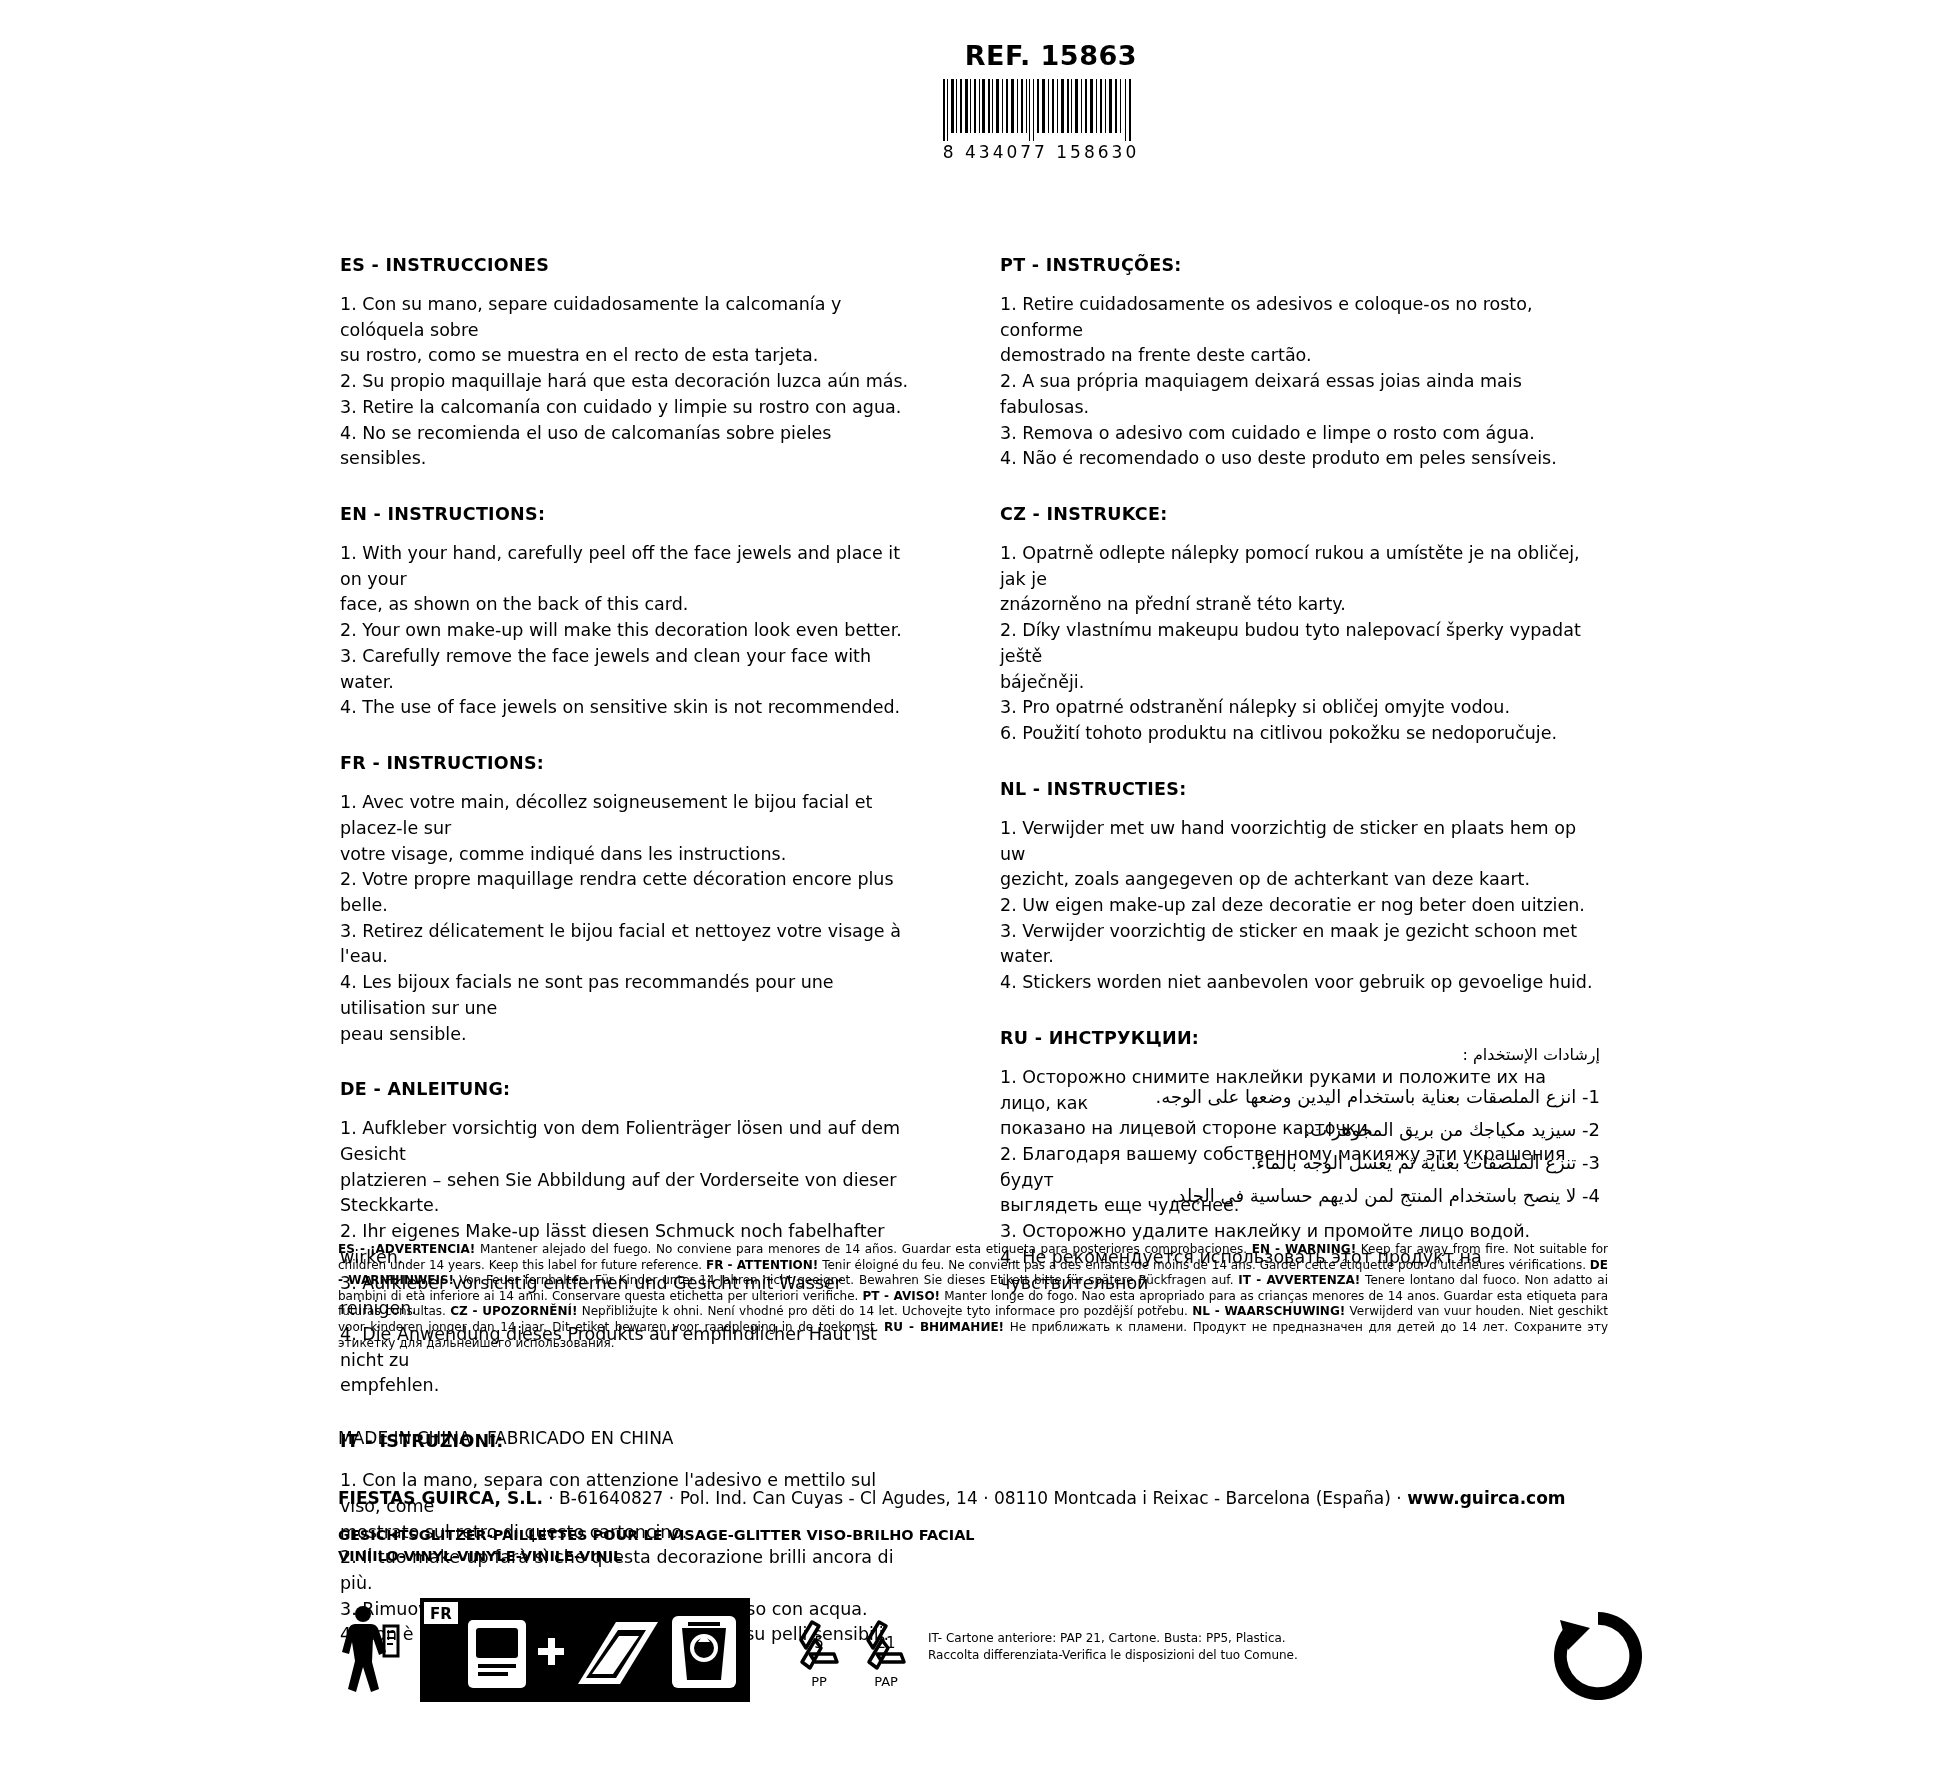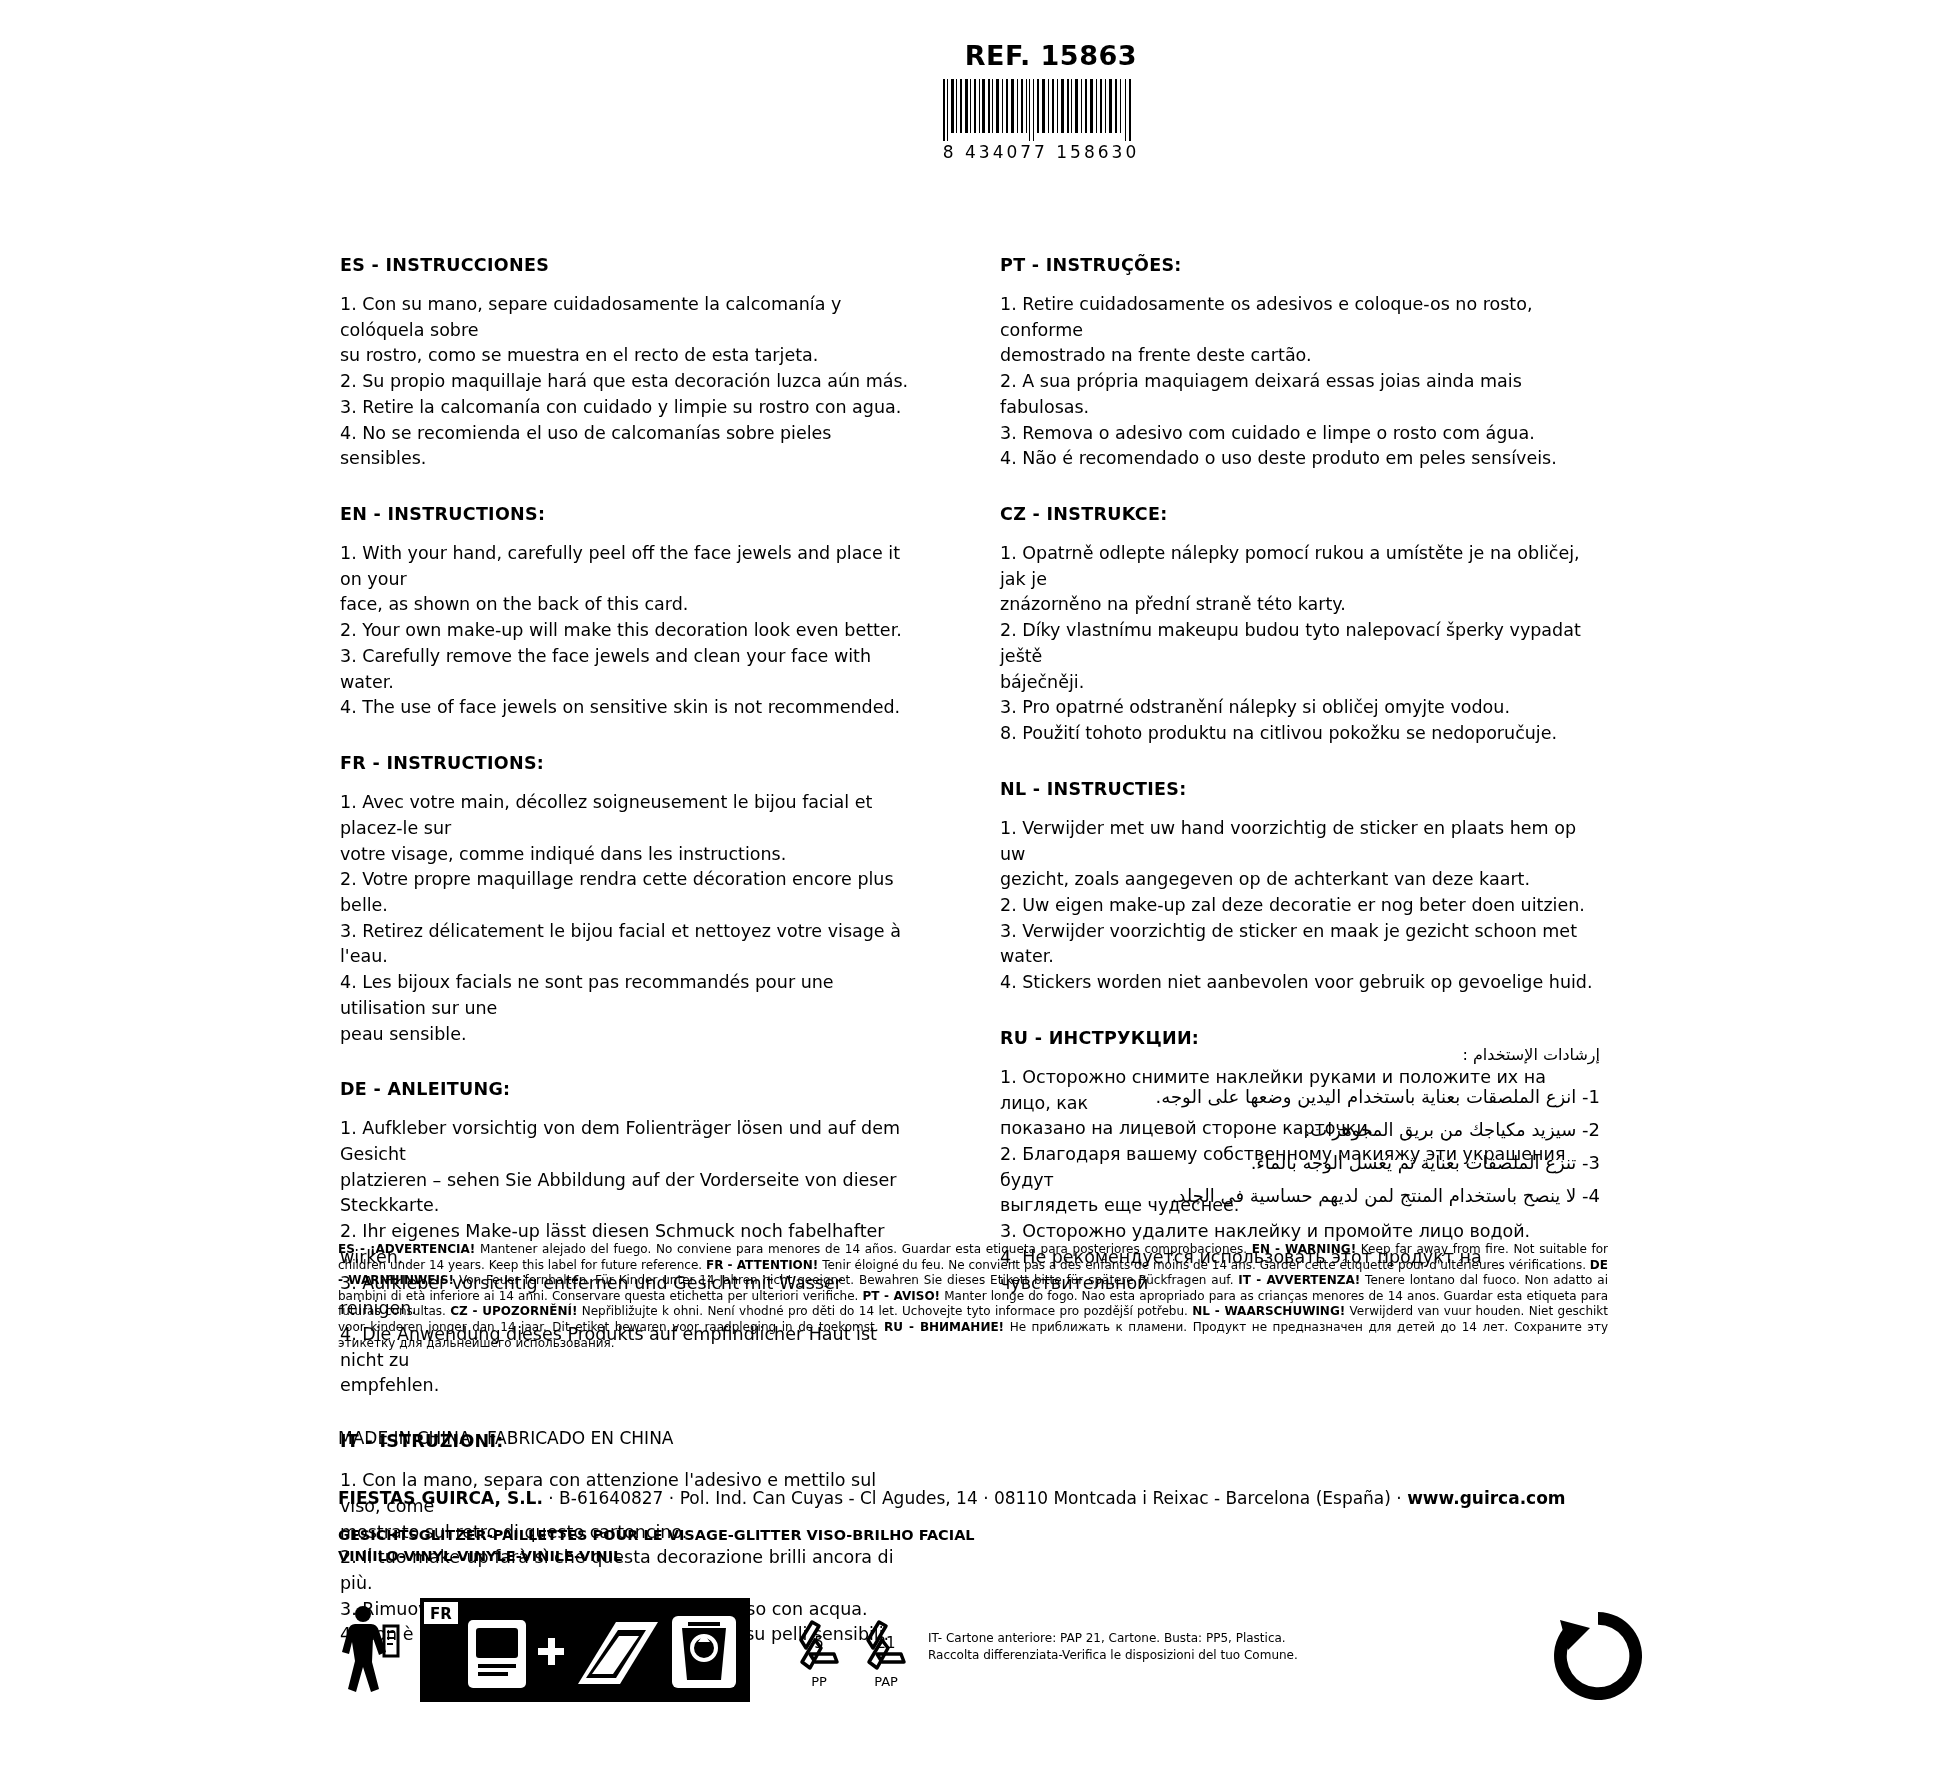--- a/index.html
+++ b/index.html
@@ -303,21 +303,21 @@
     </div>
 
     <div class="lang-block">
       <div class="lang-title">CZ - INSTRUKCE:</div>
       <div class="lang-lines">
         <div>1. Opatrně odlepte nálepky pomocí rukou a umístěte je na obličej, jak je</div>
         <div>znázorněno na přední straně této karty.</div>
         <div>2. Díky vlastnímu makeupu budou tyto nalepovací šperky vypadat ještě</div>
         <div>báječněji.</div>
         <div>3. Pro opatrné odstranění nálepky si obličej omyjte vodou.</div>
-        <div>8. Použití tohoto produktu na citlivou pokožku se nedoporučuje.</div>
+        <div>6. Použití tohoto produktu na citlivou pokožku se nedoporučuje.</div>
       </div>
     </div>
 
     <div class="lang-block">
       <div class="lang-title">NL - INSTRUCTIES:</div>
       <div class="lang-lines">
         <div>1. Verwijder met uw hand voorzichtig de sticker en plaats hem op uw</div>
         <div>gezicht, zoals aangegeven op de achterkant van deze kaart.</div>
         <div>2. Uw eigen make-up zal deze decoratie er nog beter doen uitzien.</div>
         <div>3. Verwijder voorzichtig de sticker en maak je gezicht schoon met water.</div>

